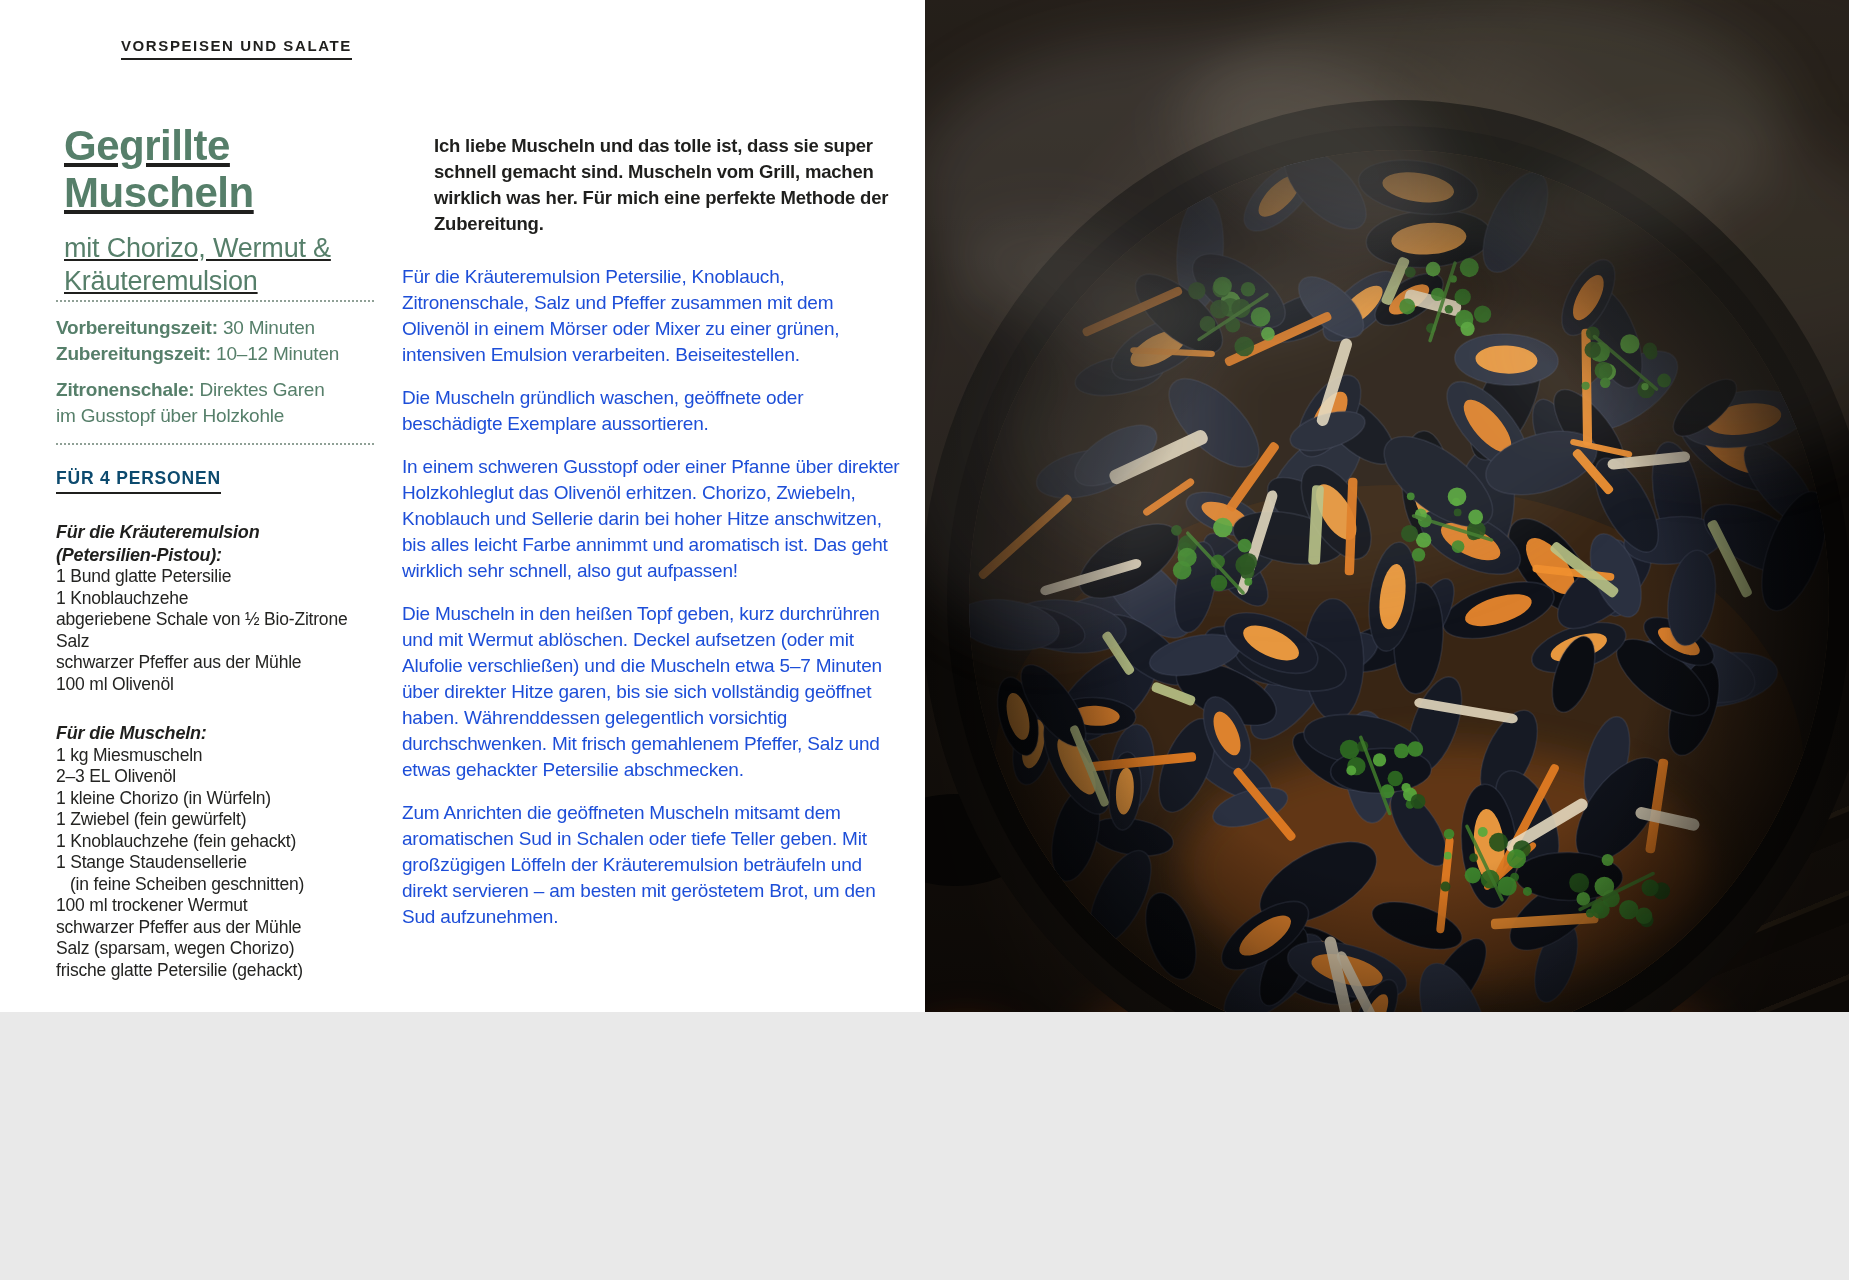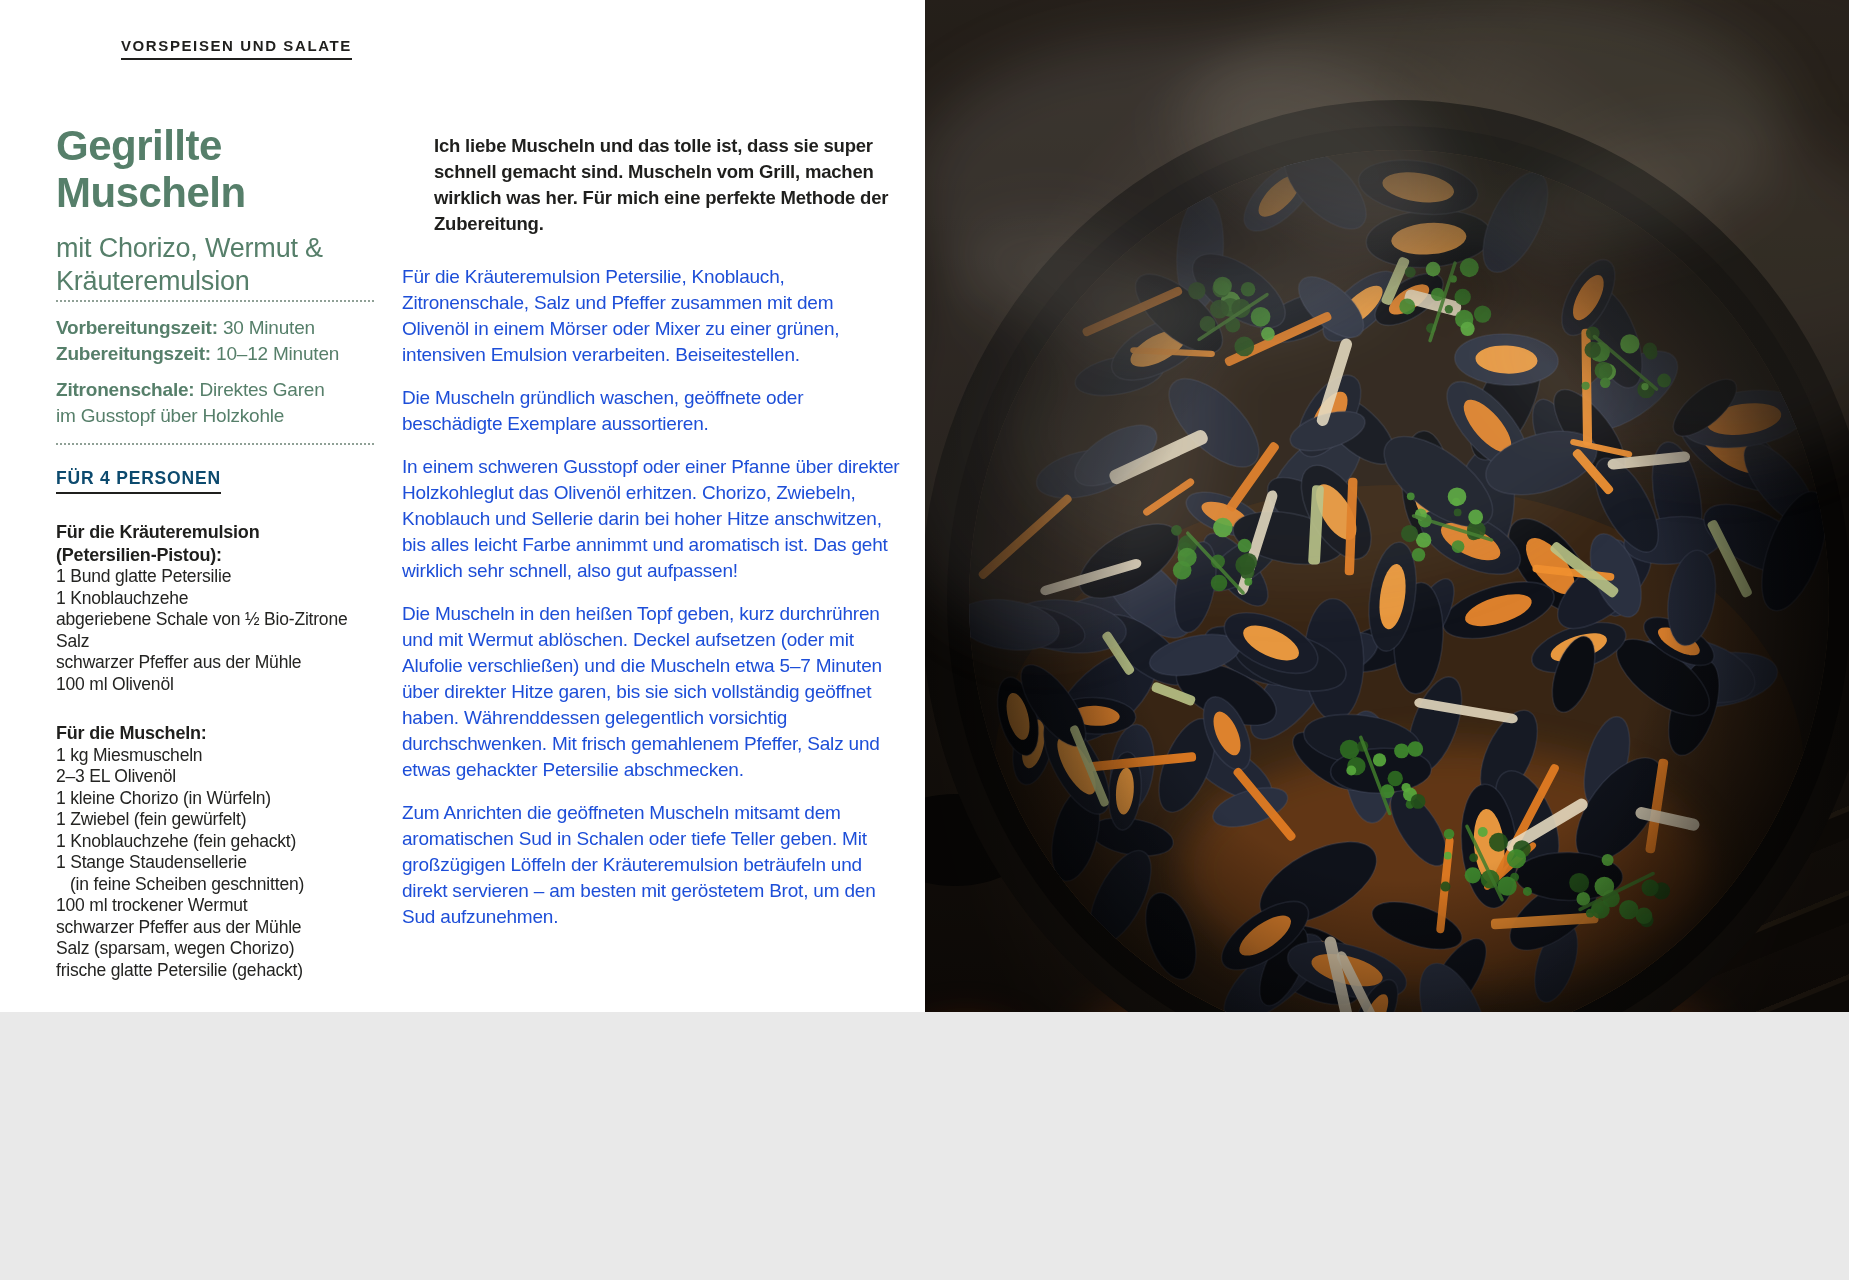--- a/index.html
+++ b/index.html
@@ -13,42 +13,42 @@
     position:relative;width:1849px;height:1012px;background:#ffffff;
     font-family:"Liberation Sans","DejaVu Sans",sans-serif;color:var(--ink);
     overflow:hidden;
   }
   
   .kicker{
     position:absolute;left:121px;top:37px;
     font-size:15px;font-weight:bold;letter-spacing:1.6px;
     border-bottom:2px solid #1f1f1d;padding-bottom:4px;color:#1f1f1d;
   }
-  .title-block{position:absolute;left:56px;top:122px;width:330px;}
+  .title-block{position:absolute;left:64px;top:122px;width:330px;text-decoration:underline;}
   .recipe-title{
     font-size:42px;line-height:1.13;font-weight:bold;color:var(--accent);
     letter-spacing:-0.5px;white-space:pre-line;
   }
   .recipe-subtitle{
     margin-top:15px;font-size:27px;line-height:1.23;font-weight:normal;
     color:var(--accent);white-space:pre-line;letter-spacing:-0.2px;
   }
   .info-col{position:absolute;left:56px;top:300px;width:318px;}
   .dotted{border-top:2px dotted var(--dot);height:0;}
   .meta{font-size:19px;line-height:26px;color:var(--accent);letter-spacing:-0.2px;white-space:pre-line;}
   .meta .b{font-weight:bold;}
   .meta.first{margin-top:13px;}
   .meta.second{margin-top:10px;margin-bottom:14px;}
   .servings{
     display:inline-block;margin-top:23px;
     font-size:17.5px;font-weight:bold;letter-spacing:0.8px;
     border-bottom:2px solid #1f1f1d;padding-bottom:3px;color:#0c4a6e;
   }
   .ing-group{margin-top:27px;}
-  .ing-head{font-size:18px;font-weight:bold;line-height:22.5px;white-space:pre-line;letter-spacing:-0.2px;}
+  .ing-head{font-size:18px;font-weight:bold;line-height:22.5px;white-space:pre-line;letter-spacing:-0.2px;font-style:italic;}
   .ing-item{font-size:17.5px;line-height:21.5px;letter-spacing:-0.2px;white-space:pre-line;color:#242422;}
   .page-num{position:absolute;left:190px;top:1216px;font-size:20px;color:#1f1f1d;}
   
   .text-col{position:absolute;left:402px;top:133px;width:500px;}
   .intro{font-size:18.5px;font-weight:bold;line-height:26px;letter-spacing:-0.2px;margin-bottom:27px;margin-left:32px;}
   .step{font-size:19px;line-height:26px;letter-spacing:-0.2px;margin-bottom:17px;color:#1d4ed8;}
   
   .photo{position:absolute;left:925px;top:0;width:924px;height:1280px;background:#1b140e;}
   .photo svg{display:block;width:100%;height:100%;}
 </style>

